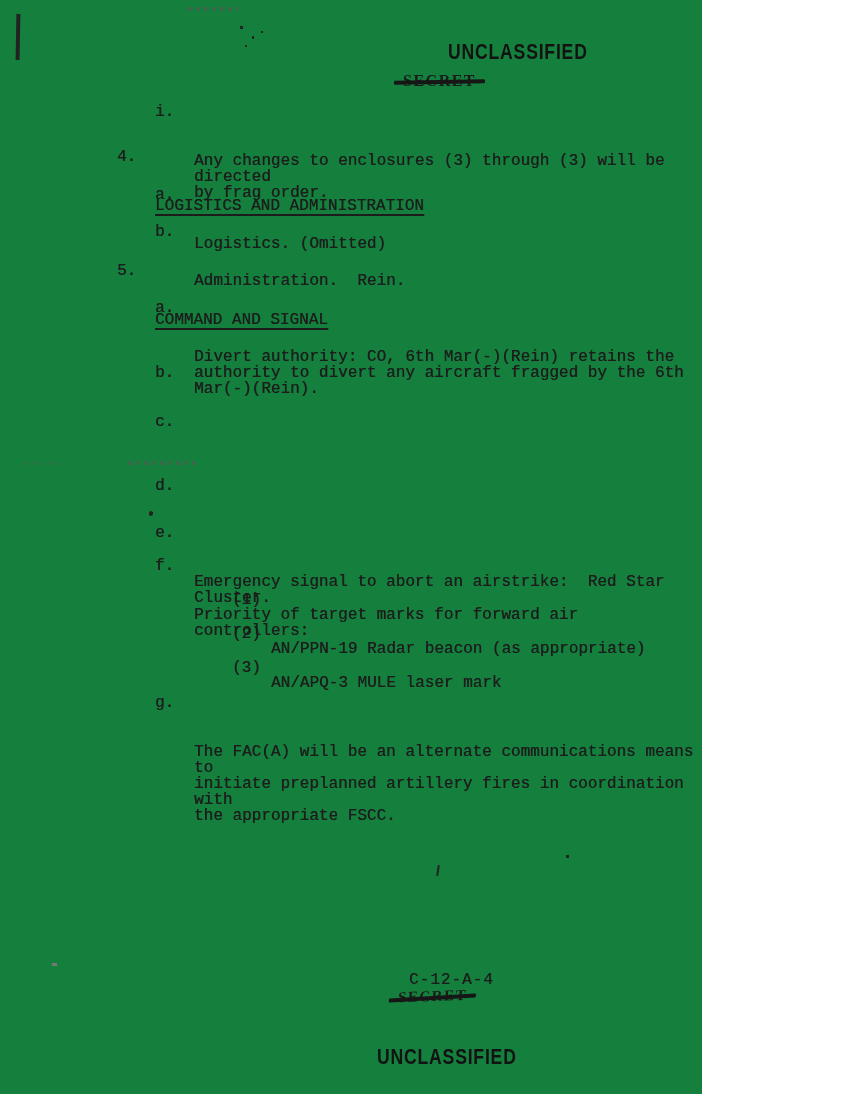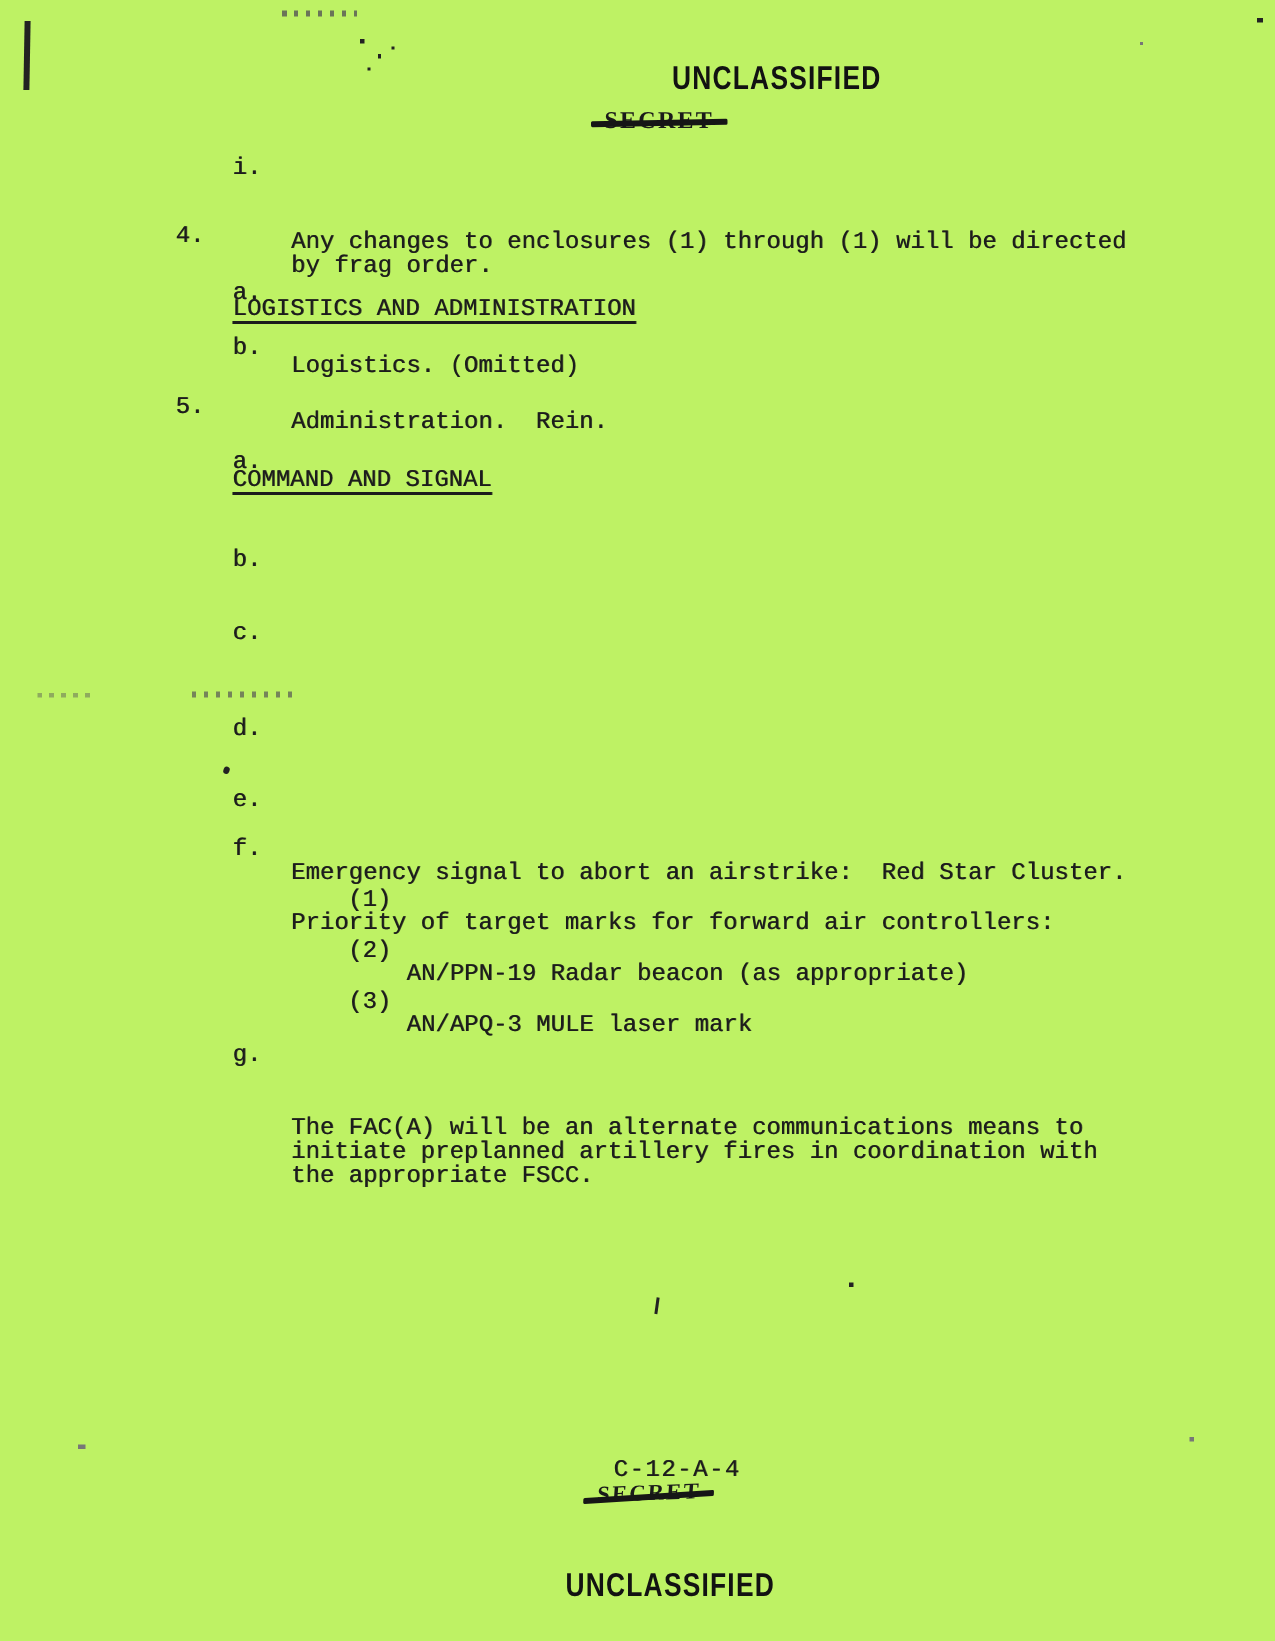--- a/index.html
+++ b/index.html
@@ -1,20 +1,20 @@
 <!DOCTYPE html>
 <html><head>
 <meta charset="utf-8">
 <style>
   html, body { margin: 0; padding: 0; background: #ffffff; }
   .page {
     position: relative;
-    width: 850px;
+    width: 702px;
     height: 1094px;
-    background: #bef264;
+    background: #15803d;
     overflow: hidden;
     font-family: "Liberation Mono", monospace;
   }
   
   .para {
     position: absolute;
     font: 16px/16.2px "Liberation Mono", monospace;
     color: #1c1c1c;
     text-shadow: 0.45px 0 0 rgba(28,28,28,0.75);
     white-space: pre-wrap;
@@ -85,21 +85,21 @@
 
   <div class="stamp" style="left:448px; top:39px;">UNCLASSIFIED</div>
 
   <div class="struck" style="left:403px; top:72px;">
     <span>SECRET</span>
     <span class="strike-line"></span>
   </div>
 
   <div class="para" style="left:155px; top:104px;">
     <span class="lbl">i.</span>
-    <span class="txt">Any changes to enclosures (1) through (1) will be directed
+    <span class="txt">Any changes to enclosures (3) through (3) will be directed
 by frag order.</span>
   </div>
 
   <div class="para heading" style="left:117px; top:149px;">
     <span class="lbl">4.</span>
     <span class="txt">LOGISTICS AND ADMINISTRATION</span>
   </div>
 
   <div class="para" style="left:155px; top:187px;">
     <span class="lbl">a.</span>
@@ -111,20 +111,23 @@
     <span class="txt">Administration.  Rein.</span>
   </div>
 
   <div class="para heading" style="left:117px; top:263px;">
     <span class="lbl">5.</span>
     <span class="txt">COMMAND AND SIGNAL</span>
   </div>
 
   <div class="para" style="left:155px; top:300px;">
     <span class="lbl">a.</span>
+    <span class="txt">Divert authority: CO, 6th Mar(-)(Rein) retains the
+authority to divert any aircraft fragged by the 6th
+Mar(-)(Rein).</span>
   </div>
 
   <div class="para" style="left:155px; top:365px;">
     <span class="lbl">b.</span>
   </div>
 
   <div class="para" style="left:155px; top:414px;">
     <span class="lbl">c.</span>
   </div>
 

